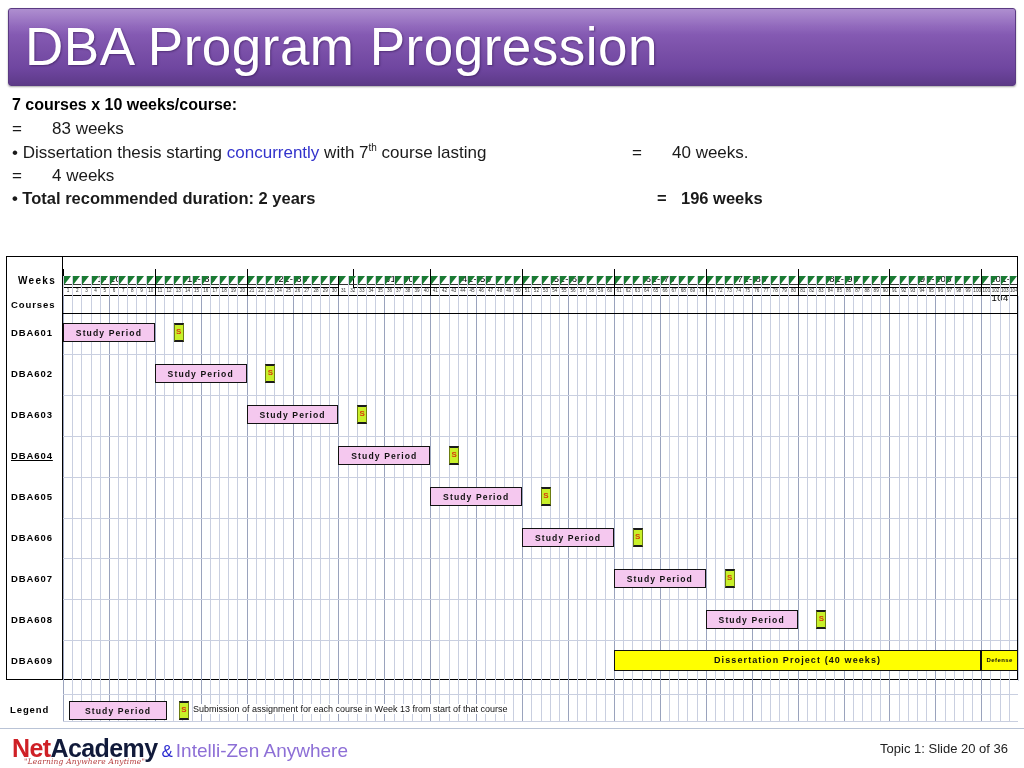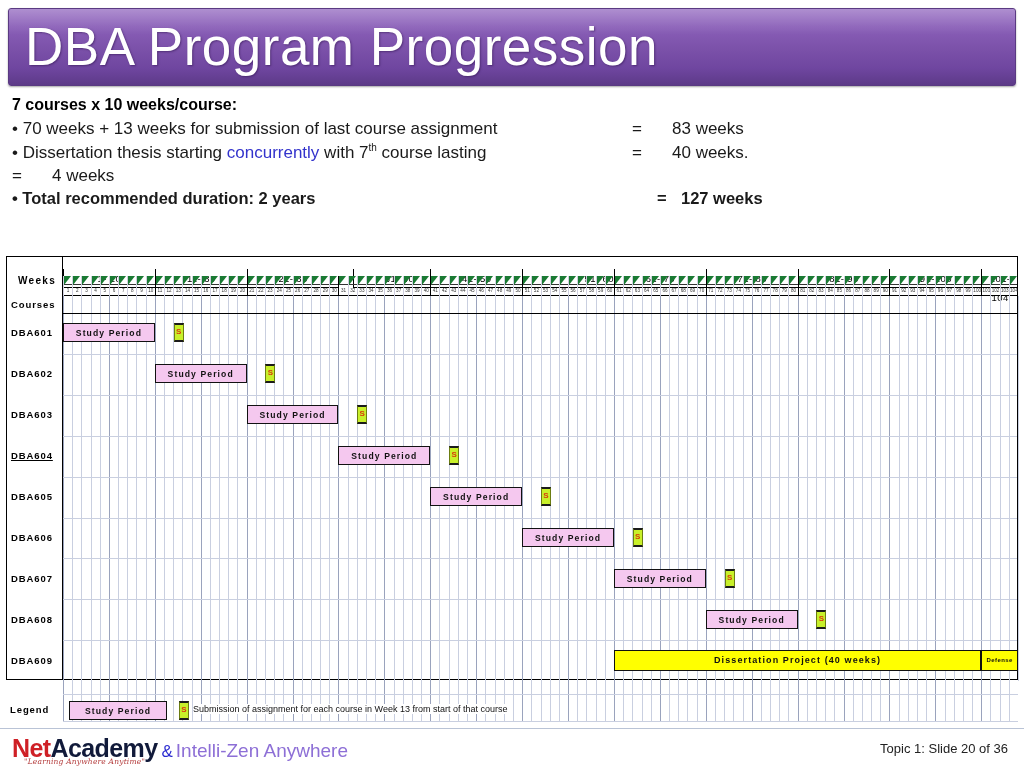--- a/index.html
+++ b/index.html
@@ -175,40 +175,39 @@
 <body>
 
 <div id="title-bar">
   <div id="title-text">DBA Program Progression</div>
 </div>
 
 <div id="bullets">
   <div class="b-head">7 courses x 10 weeks/course:</div>
 
   <div class="b-row">
-    <span class="txt">• 70 weeks + 13 weeks for submission of last course assignment</span>
     <span class="eq">=</span>
     <span class="val">83 weeks</span>
   </div>
 
   <div class="b-row">
     <span class="txt"><span>• Dissertation thesis starting </span><span class="blue">concurrently</span><span> with 7<sup>th</sup> course lasting</span></span>
     <span class="eq">=</span>
     <span class="val">40 weeks.</span>
   </div>
 
   <div class="b-row">
     <span class="eq">=</span>
     <span class="val">4 weeks</span>
   </div>
 
   <div class="b-row bold">
     <span class="txt">• Total recommended duration: 2 years</span>
     <span class="eq">=</span>
-    <span class="val">127  weeks</span>
+    <span class="val">196  weeks</span>
   </div>
 </div>
 
 <div id="gantt">
 
   <div id="label-col">
     <div id="weeks-lbl" class="lbl">Weeks</div>
     <div id="courses-lbl" class="lbl" style="top: 42px;">Courses</div>
 
   <div class="lbl" style="top: 70.45px;">DBA601</div>
@@ -222,21 +221,21 @@
       <div class="lbl" style="top: 397.65px;">DBA609</div>
     </div>
 
   <div id="plot">
     <div id="group-head">
         <div class="grp" style="left: 0px; width: 91.8269px;">1- 10</div>
         <div class="grp" style="left: 91.8269px; width: 91.8269px;">11- 30</div>
         <div class="grp" style="left: 183.654px; width: 91.8269px;">21- 30</div>
         <div class="grp" style="left: 290px; width: 91.8269px;">31- 40</div>
         <div class="grp" style="left: 367.308px; width: 91.8269px;">41- 50</div>
-        <div class="grp" style="left: 459.135px; width: 91.8269px; text-align: right;">51- 60</div>
+        <div class="grp" style="left: 459.135px; width: 91.8269px;">51- 60</div>
         <div class="grp" style="left: 550.962px; width: 91.8269px;">61- 70</div>
         <div class="grp" style="left: 642.788px; width: 91.8269px;">71- 80</div>
         <div class="grp" style="left: 734.615px; width: 91.8269px;">81- 90</div>
         <div class="grp" style="left: 826.442px; width: 91.8269px;">91-100</div>
         <div class="grp" style="left: 918.269px; width: 36.7308px;">101-104</div>
       </div>
     <div id="tri-row">
         <div class="tri" style="left: 0px; width: 9.18269px;">
           <i style="border-left-width: 7.1625px;"></i>
         </div>

